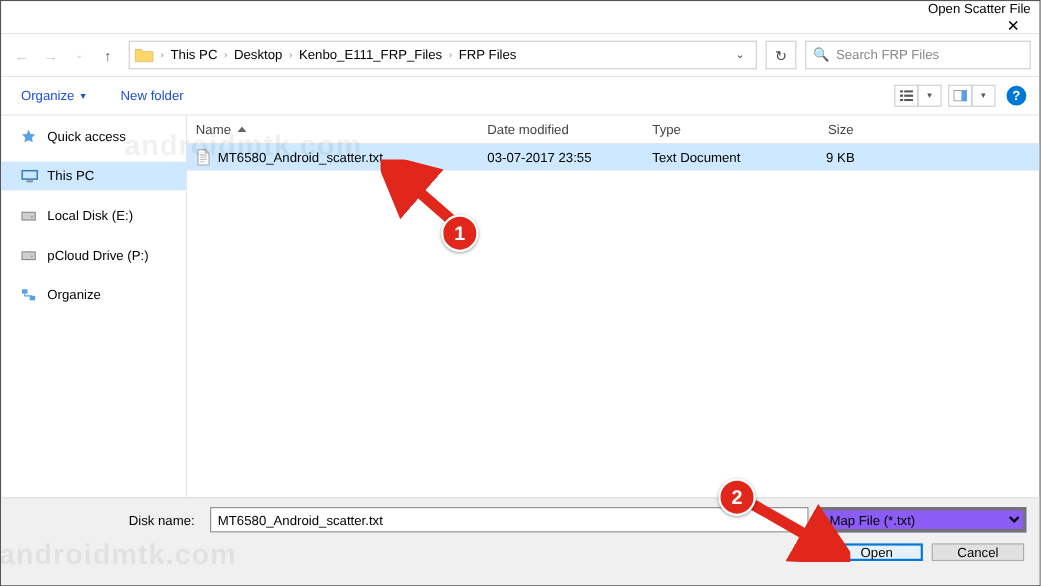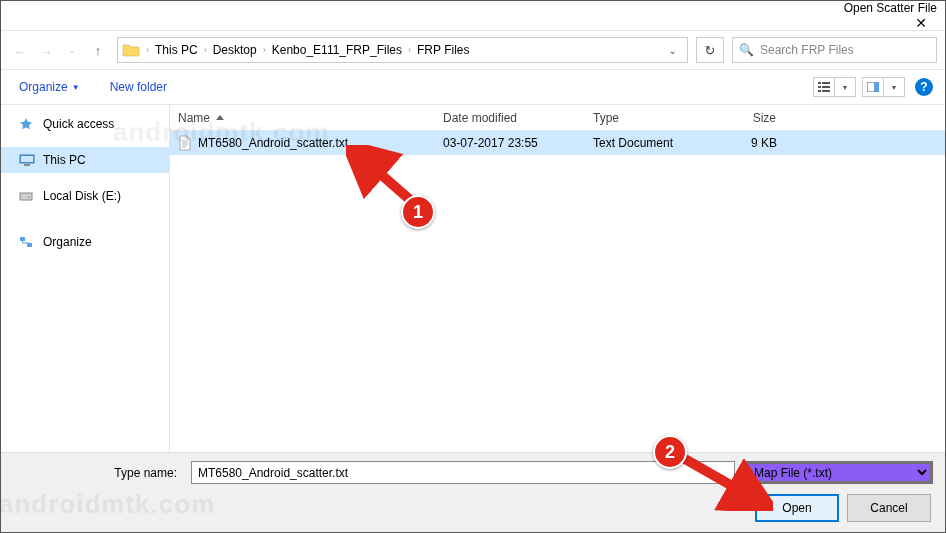--- a/index.html
+++ b/index.html
@@ -59,21 +59,21 @@
   .row .c-name { display: flex; align-items: center; gap: 6px; }
   .file-icon { width: 14px; height: 16px; }
   
   
   .bottom { height: 80px; background: #f0f0f0; border-top: 1px solid #ddd; padding: 8px 12px; font-size: 12px; }
   .form-row { display: flex; align-items: center; gap: 8px; margin-bottom: 10px; }
   .form-row label { width: 170px; text-align: right; padding-right: 6px; }
   .form-row input.fname { flex: 1; height: 23px; border: 1px solid #888; padding: 2px 6px; font-size: 12px; }
   .form-row select.ftype { width: 190px; height: 23px; border: 3px solid #737373; font-size: 12px; background: #8b5cf6; padding: 0 4px; }
   .btn-row { display: flex; justify-content: flex-end; gap: 8px; padding-right: 2px; }
-  .btn { width: 84px; height: 28px; border: 1px solid #aaa; background: #e1e1e1; font-size: 12px; display: flex; align-items: center; justify-content: center; }
+  .btn { width: 84px; height: 16px; border: 1px solid #aaa; background: #e1e1e1; font-size: 12px; display: flex; align-items: center; justify-content: center; }
   .btn.primary { border: 2px solid #0078d7; background: #e5f1fb; }
   
   
   .anno-circle { position: absolute; width: 34px; height: 34px; border-radius: 50%; background: #e1261c; color: #fff; display: flex; align-items: center; justify-content: center; font-size: 18px; font-weight: bold; border: 2px solid #fff; box-shadow: 0 1px 3px rgba(0,0,0,0.4); pointer-events: none; }
   .anno-arrow { position: absolute; pointer-events: none; }
   
   
   .watermark { position: absolute; font-size: 26px; font-weight: 600; color: rgba(0,0,0,0.06); letter-spacing: 1px; pointer-events: none; font-family: Arial, sans-serif; text-align: right; }
 </style>
 </head>
@@ -176,20 +176,29 @@
     <div class="tree-item">
       <span class="ticon">
           <svg width="14" height="12" viewBox="0 0 14 12">
             <rect x="1" y="3" width="12" height="7" fill="#d0d0d0" stroke="#888"></rect>
             <circle cx="10" cy="7" r="1" fill="#6c6"></circle>
           </svg>
         </span>
       <span>Local Disk (E:)</span>
     </div>
     <div class="tree-sep"></div>
+    <div class="tree-item">
+      <span class="ticon">
+          <svg width="14" height="12" viewBox="0 0 14 12">
+            <rect x="1" y="3" width="12" height="7" fill="#d0d0d0" stroke="#888"></rect>
+            <circle cx="10" cy="7" r="1" fill="#6c6"></circle>
+          </svg>
+        </span>
+      <span>pCloud Drive (P:)</span>
+    </div>
     <div class="tree-sep"></div>
     <div class="tree-item">
       <span class="ticon">
           <svg width="14" height="12" viewBox="0 0 14 12">
             <rect x="1" y="1" width="5" height="4" fill="#5aa0e6"></rect>
             <rect x="8" y="7" width="5" height="4" fill="#5aa0e6"></rect>
             <path d="M3.5 5v2h7V7" stroke="#5aa0e6" fill="none"></path>
           </svg>
         </span>
       <span>Organize</span>
@@ -214,21 +223,21 @@
       </div>
       <div class="cell c-date">03-07-2017 23:55</div>
       <div class="cell c-type">Text Document</div>
       <div class="cell c-size">9 KB</div>
     </div>
   </div>
 </div>
 
 <div class="bottom">
   <div class="form-row">
-    <label>Type name:</label>
+    <label>Disk name:</label>
     <input class="fname" value="MT6580_Android_scatter.txt" style="">
     <select class="ftype">
       <option>Map File (*.txt)</option>
     </select>
   </div>
   <div class="btn-row">
     <div class="btn primary">Open</div>
     <div class="btn">Cancel</div>
   </div>
 </div>

